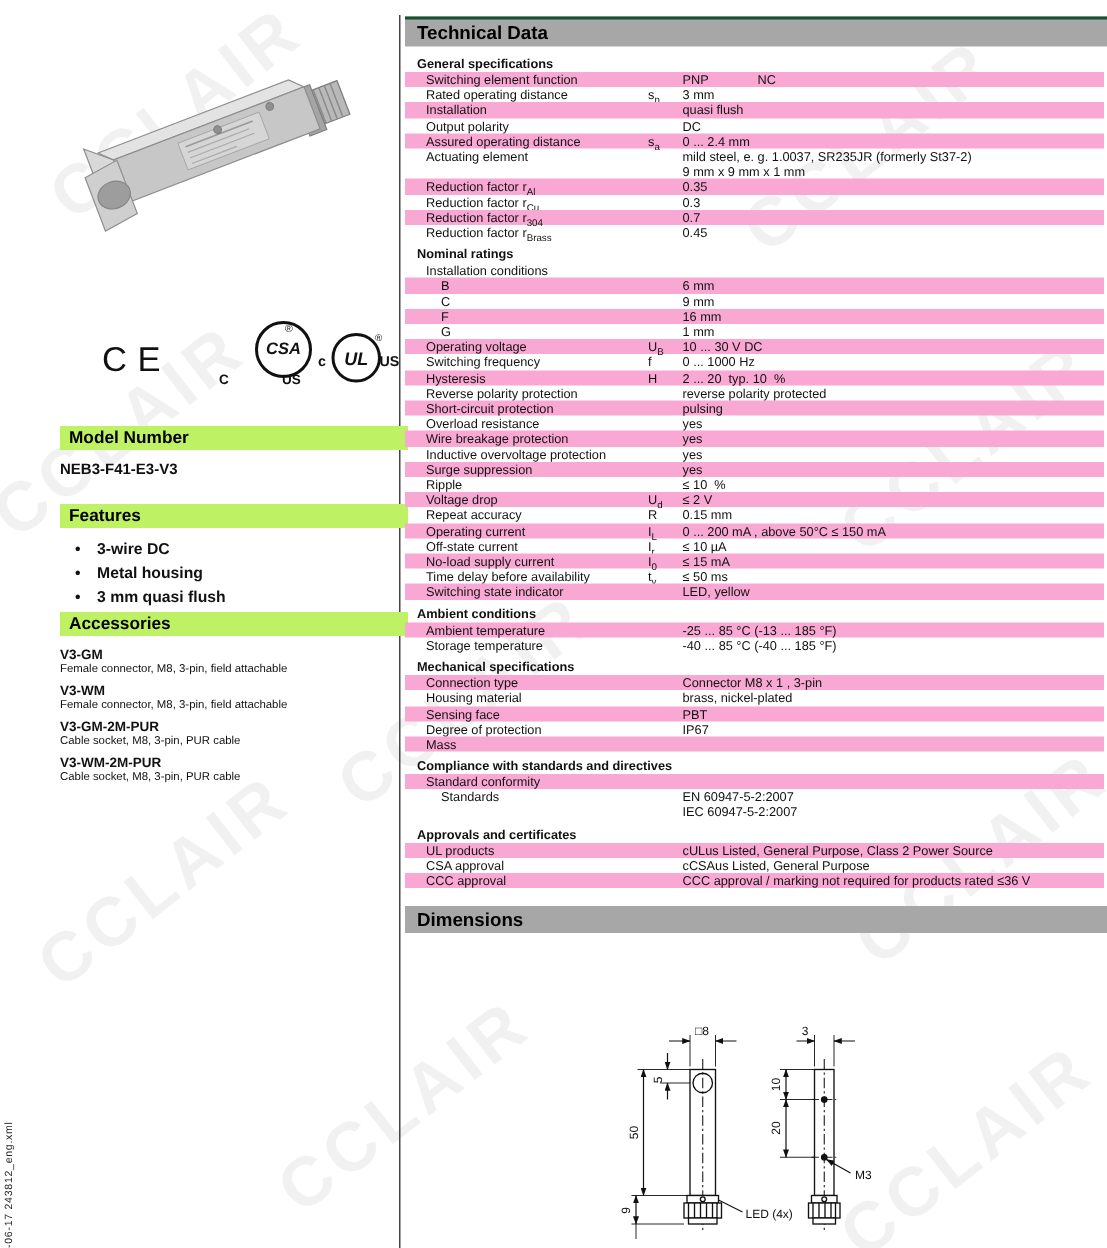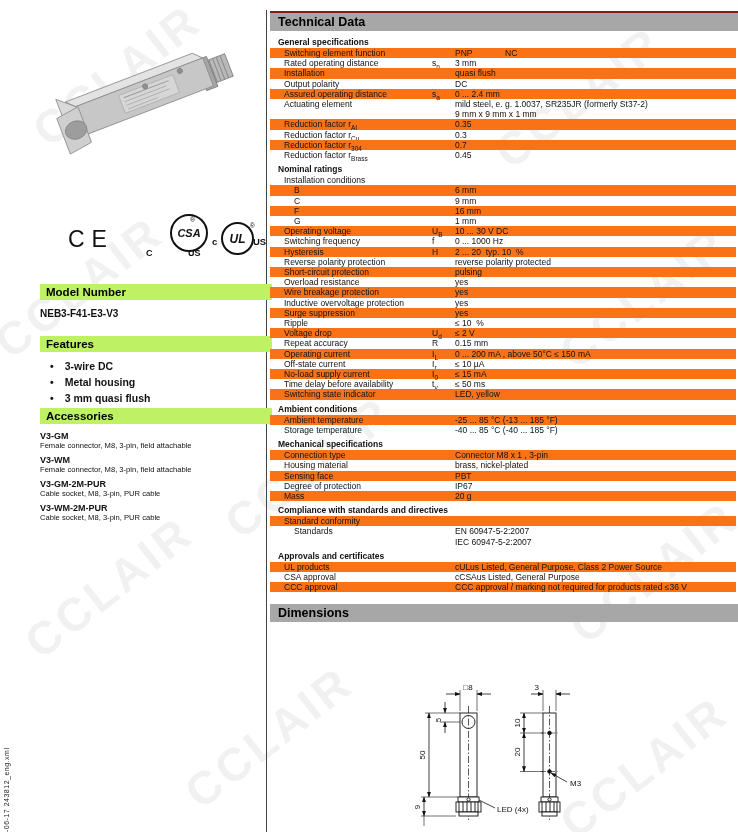--- a/index.html
+++ b/index.html
@@ -6,28 +6,28 @@
   body{width:738px;height:832px;position:relative;background:#fff;
        font-family:"Liberation Sans","DejaVu Sans",sans-serif;color:#111;overflow:hidden;}
   .abs{position:absolute;}
   
   .wm{position:absolute;font-size:46px;font-weight:bold;letter-spacing:4px;
       color:rgba(120,120,120,0.10);transform:rotate(-38deg);pointer-events:none;white-space:nowrap;}
   
   #divider{position:absolute;left:266px;top:10px;width:1px;height:822px;background:#444;}
   
   .titlebar{background:#a7a7a7;color:#000;font-weight:bold;font-size:12.5px;
-            padding:2px 0 2px 8px;border-top:2px solid #7f1d1d;}
+            padding:2px 0 2px 8px;border-top:2px solid #14532d;}
   .sidebar-bar{background:#bef264;color:#000;font-weight:bold;font-size:11.5px;
                padding:2px 0 2px 6px;border-top:none;}
   
   #tech-table{position:absolute;left:270px;top:33px;width:466px;font-size:8.5px;}
   .sec-h{font-weight:bold;padding:1.5px 0 1px 8px;margin-top:2.5px;}
   .trow{position:relative;min-height:10.2px;line-height:10.2px;}
-  .trow.g{background:#f97316;}
+  .trow.g{background:#f9a8d4;}
   .trow .lab{position:absolute;left:14px;top:0;white-space:nowrap;}
   .trow.i2 .lab{left:24px;}
   .trow .sym{position:absolute;left:162px;top:0;}
   .trow .val{display:block;margin-left:185px;margin-right:4px;white-space:pre-wrap;}
   .trow .val2{position:absolute;left:235px;top:0;}
   sub{font-size:6.5px;line-height:0;}
   
   #sidebar{position:absolute;left:0;top:0;width:266px;height:832px;}
   .side-block{position:absolute;left:40px;width:226px;}
   .features-list{margin:0;padding:0;list-style:none;}
@@ -310,21 +310,20 @@
     <div class="trow g">
       <span class="lab">Sensing face</span>
       <span class="val">PBT</span>
     </div>
     <div class="trow">
       <span class="lab">Degree of protection</span>
       <span class="val">IP67</span>
     </div>
     <div class="trow g">
       <span class="lab">Mass</span>
-      <span class="val">20 g</span>
     </div>
     <div class="sec-h">Compliance with standards and directives</div>
     <div class="trow g">
       <span class="lab">Standard conformity</span>
       <span class="val"></span>
     </div>
     <div class="trow i2">
       <span class="lab">Standards</span>
       <span class="val">EN 60947-5-2:2007
 IEC 60947-5-2:2007</span>

